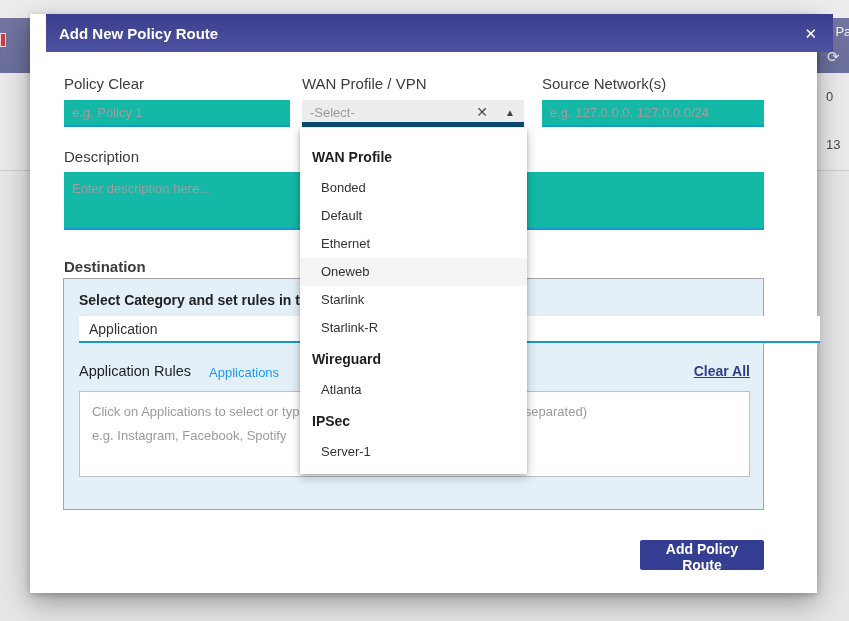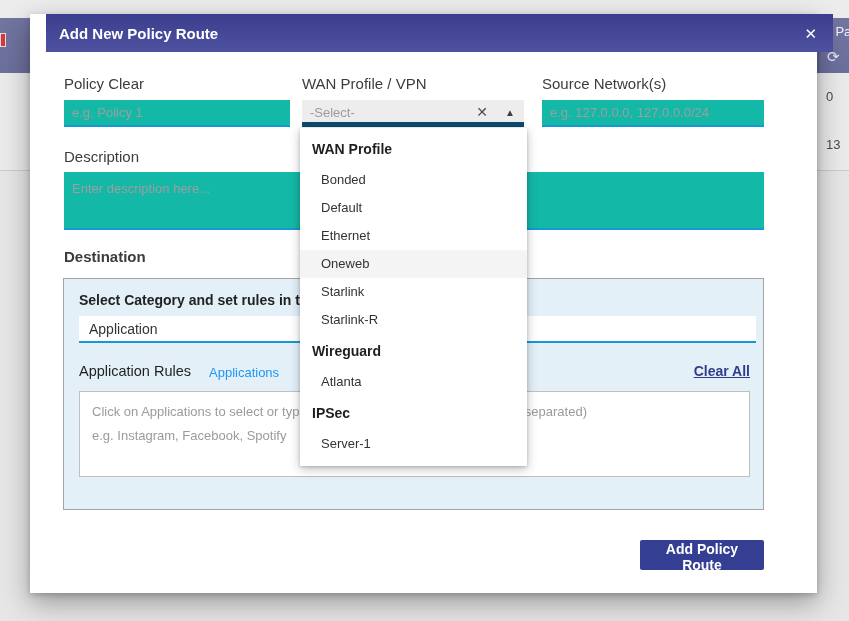--- a/index.html
+++ b/index.html
@@ -35,40 +35,40 @@
   
   .combo{position:absolute;height:27px;background:#ededed;border-bottom:5px solid #0c4a6e;box-sizing:border-box;}
   .combo .val{position:absolute;left:8px;top:5px;font-size:13px;color:#9b9b9b;}
   .combo .clear{position:absolute;right:36px;top:4px;font-size:14px;color:#4d4d4d;cursor:pointer;}
   .combo .caret{position:absolute;right:9px;top:7px;font-size:10px;color:#3f3f3f;cursor:pointer;}
 
   
   .dest-box{position:absolute;left:33px;top:264px;width:701px;height:232px;background:#e3f0f8;
             border:1px solid #a5a5a5;box-sizing:border-box;}
   .dest-instruction{position:absolute;left:15px;top:13px;font-size:14px;font-weight:bold;color:#222;white-space:nowrap;overflow:hidden;width:670px;}
-  .cat-select{position:absolute;left:15px;top:37px;width:677px;height:27px;background:#ffffff;
+  .cat-select{position:absolute;left:15px;top:37px;width:741px;height:27px;background:#ffffff;
               border-bottom:2px solid #1697d6;box-sizing:border-box;}
   .cat-select .val{position:absolute;left:10px;top:5px;font-size:14px;color:#333;}
   .rules-row{position:absolute;left:15px;top:84px;width:671px;height:20px;}
   .rules-label{position:absolute;left:0;top:0;font-size:14.5px;color:#222;}
   .rules-link{position:absolute;left:130px;top:2px;font-size:13px;color:#2196f3;cursor:pointer;}
   .clear-all{position:absolute;right:0;top:0;font-size:14px;font-weight:bold;color:#323c8d;
              text-decoration:underline;cursor:pointer;}
   .rules-area{position:absolute;left:15px;top:112px;width:671px;height:86px;background:#ffffff;
               border:1px solid #c0c0c0;box-sizing:border-box;font-size:13px;color:#333;
               padding:8px 12px;line-height:24px;resize:none;font-family:inherit;}
   .rules-area::placeholder{color:#9b9b9b;opacity:1;}
 
   .submit-btn{position:absolute;left:610px;top:526px;width:124px;height:30px;background:#343e92;
               color:#ffffff;font-size:14px;font-weight:bold;border:none;border-radius:2px;
               cursor:pointer;font-family:inherit;}
 
   
   .dd-panel{position:absolute;left:270px;top:114px;width:227px;background:#ffffff;z-index:20;
-            padding:4px 0 8px 0;box-shadow:0 3px 10px rgba(0,0,0,0.25),0 1px 3px rgba(0,0,0,0.18);}
+            padding:12px 0 8px 0;box-shadow:0 3px 10px rgba(0,0,0,0.25),0 1px 3px rgba(0,0,0,0.18);}
   .dd-group{font-size:14px;font-weight:bold;color:#1f1f1f;line-height:34px;padding-left:12px;}
   .dd-item{font-size:13px;color:#333333;line-height:28px;padding-left:21px;cursor:pointer;}
   .dd-item.hl{background:#f4f4f4;}
 </style>
 </head>
 <body>
 
 <div id="stage">
 
   <div class="bg-topstrip"></div>
@@ -101,21 +101,21 @@
       <span class="val">-Select-</span>
       <span class="clear">✕</span>
       <span class="caret">▲</span>
     </div>
 
     <input class="tf" style="left: 512px; top: 86px; width: 222px;" placeholder="e.g. 127.0.0.0, 127.0.0.0/24">
 
     <span class="field-label" style="left:34px;top:134px;">Description</span>
     <textarea class="tf" style="left: 34px; top: 158px; width: 700px; height: 58px;" placeholder="Enter description here..."></textarea>
 
-    <span class="field-label" style="left:34px;top:234px;font-weight:bold;text-align:center;">Destination</span>
+    <span class="field-label" style="left:34px;top:244px;font-weight:bold;text-align:center;">Destination</span>
 
     <div class="dest-box">
       <div class="dest-instruction">Select Category and set rules in the table below</div>
 
       <div class="cat-select">
         <span class="val">Application</span>
       </div>
 
       <div class="rules-row">
         <span class="rules-label">Application Rules</span>

